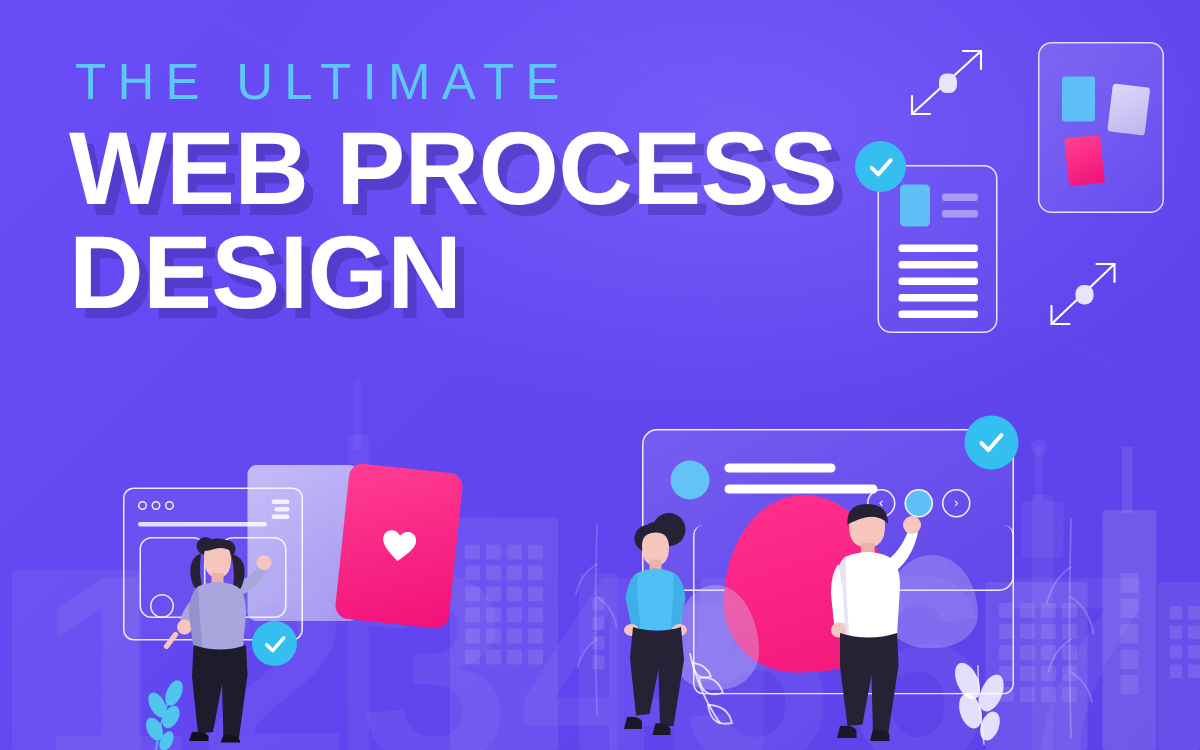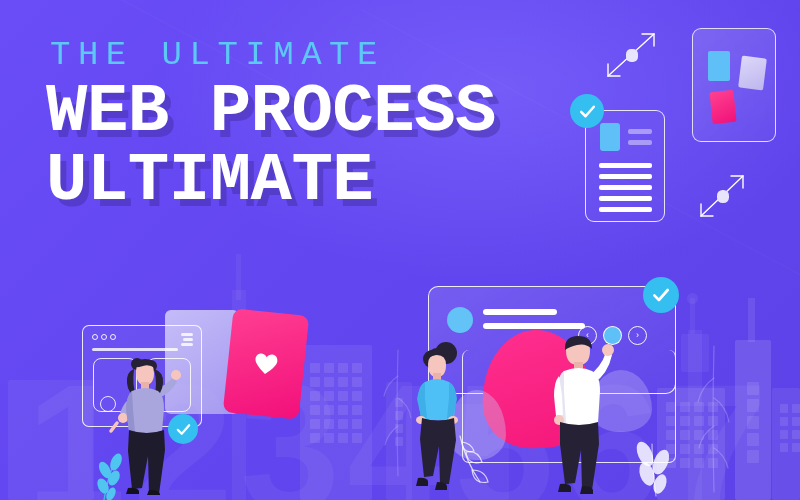--- a/index.html
+++ b/index.html
@@ -52,21 +52,20 @@
     gap: 4px;
   }
   .win { background: rgba(255,255,255,.10); border-radius: 1px; }
 
   
   #headline-block {
     position: absolute;
     left: 46px;
     top: 38px;
     width: 540px;
-    font-family: Liberation Mono, monospace;
   }
   #kicker {
     font-size: 34px;
     font-weight: 300;
     letter-spacing: 7.5px;
     color: #5CC9F5;
     line-height: 1;
     margin: 0 0 8px 4px;
     white-space: nowrap;
   }
@@ -313,21 +312,21 @@
     <span>3</span>
     <span>4</span>
     <span>5</span>
     <span>6</span>
     <span>7</span>
   </div>
 
   <div id="headline-block">
     <div id="kicker">THE ULTIMATE</div>
     <div class="bigline" id="title-line-1">WEB PROCESS</div>
-    <div class="bigline" id="title-line-2">ULTIMATE</div>
+    <div class="bigline" id="title-line-2">DESIGN</div>
   </div>
 
   <div class="abs resize-arrow" style="left:602px;top:28px;width:60px;height:54px">
     <svg width="60" height="54" viewBox="0 0 60 54" fill="none" stroke="#ffffff" stroke-width="1.4" stroke-linecap="round">
       <line x1="6" y1="48" x2="52" y2="6"></line>
       <polyline points="6,36 6,48 18,48" fill="none"></polyline>
       <polyline points="40,6 52,6 52,18" fill="none"></polyline>
       <rect x="24" y="21" width="12" height="13" rx="5" fill="#E7E4FB" stroke="none"></rect>
     </svg>
   </div>

